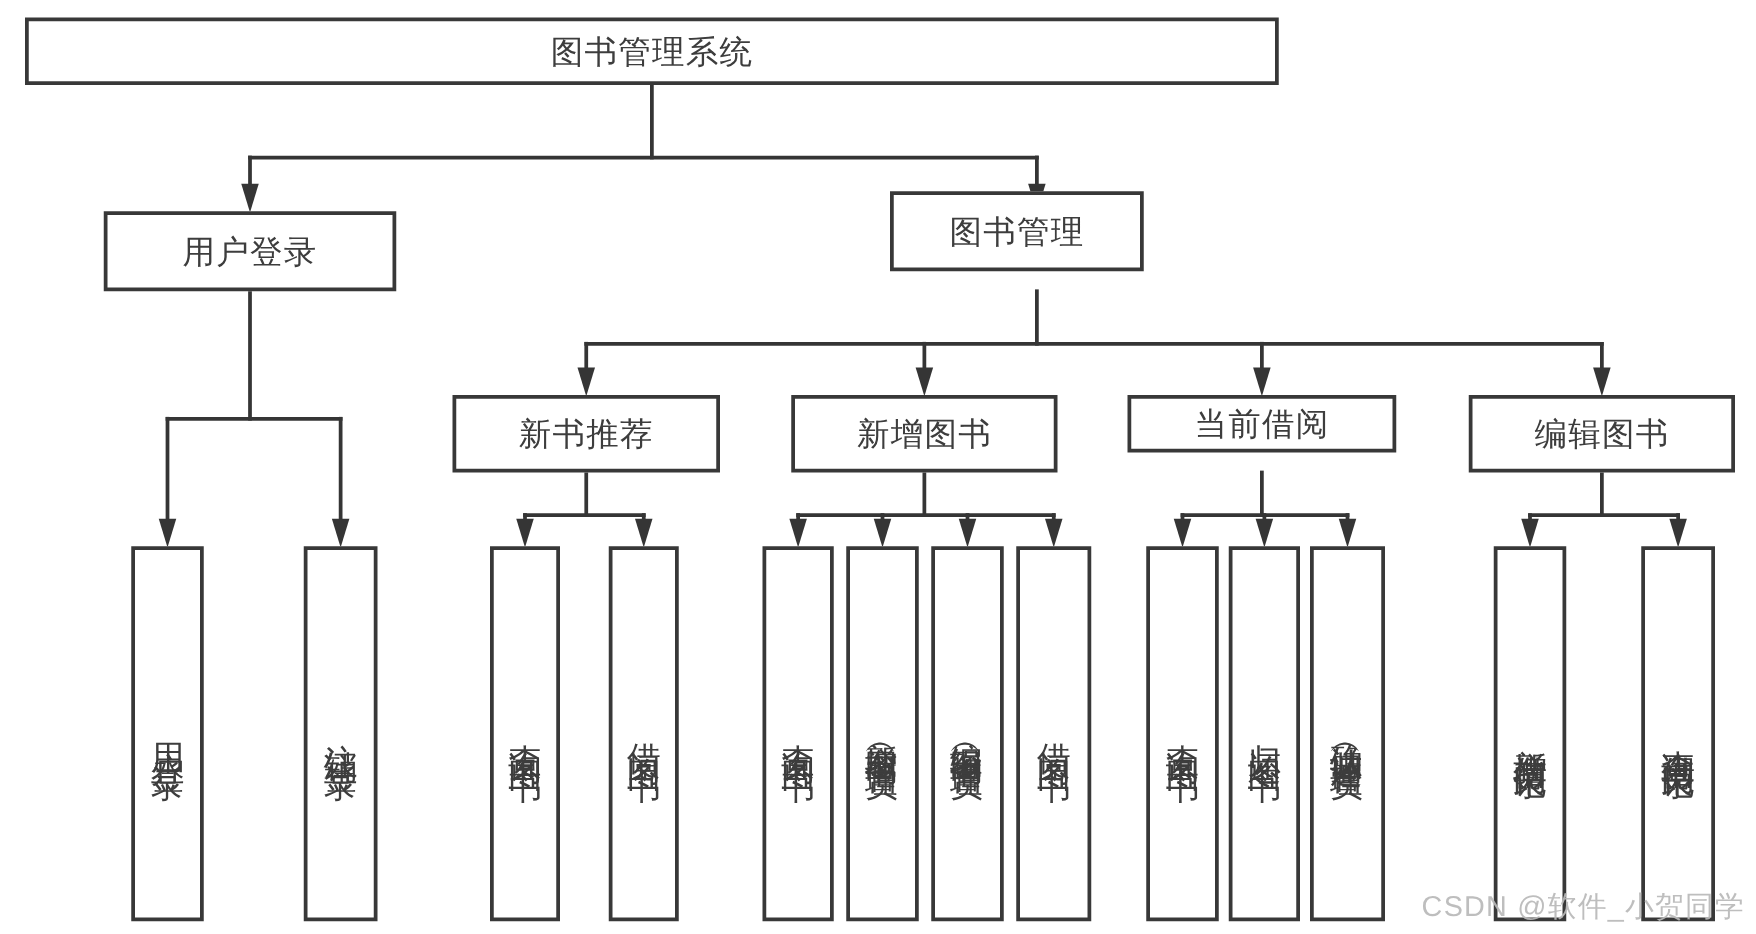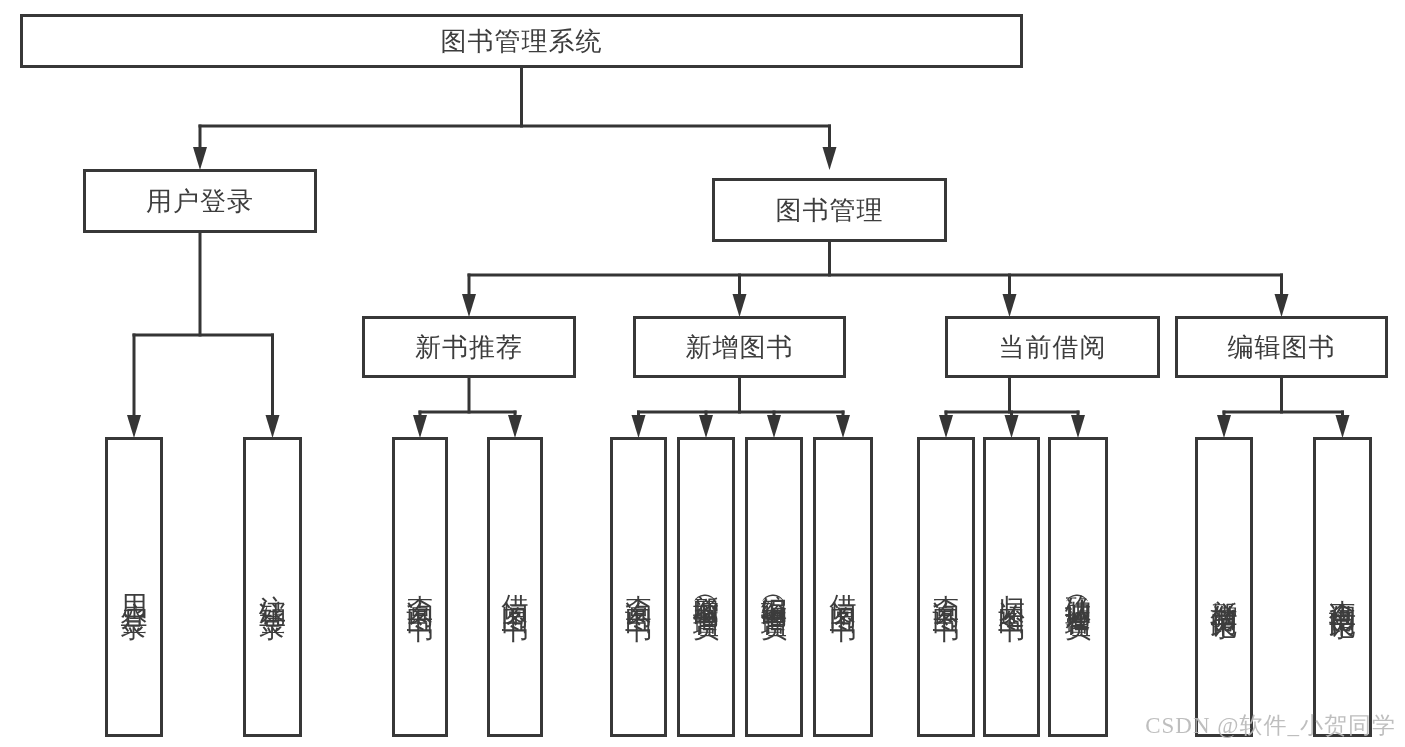--- a/index.html
+++ b/index.html
@@ -6,21 +6,21 @@
     margin: 0;
     padding: 0;
     background: #ffffff;
   }
   .canvas {
     position: relative;
     width: 1405px;
     height: 747px;
     background: var(--bg, #ffffff);
     overflow: hidden;
-    font-family: Liberation Serif, serif;
+    font-family: Liberation Sans, sans-serif;
   }
   #connectors {
     position: absolute;
     left: 0;
     top: 0;
     z-index: 1;
   }
   .node {
     position: absolute;
     box-sizing: border-box;
@@ -123,21 +123,21 @@
       </div>
       <div class="node horizontal" style="left: 83px; top: 169px; width: 234px; height: 64px;">
         <span class="label">用户登录</span>
       </div>
       <div class="node vertical sp-wide" style="left: 105px; top: 437px; width: 58px; height: 300px;">
         <span class="label">用户登录</span>
       </div>
       <div class="node vertical sp-wide" style="left: 243px; top: 437px; width: 59px; height: 300px;">
         <span class="label">注销登录</span>
       </div>
-      <div class="node horizontal" style="left: 712px; top: 178px; width: 235px; height: 64px;">
+      <div class="node horizontal" style="left: 712px; top: 153px; width: 203px; height: 64px;">
         <span class="label">图书管理</span>
       </div>
       <div class="node horizontal" style="left: 362px; top: 316px; width: 214px; height: 62px;">
         <span class="label">新书推荐</span>
       </div>
       <div class="node vertical sp-wide" style="left: 392px; top: 437px; width: 56px; height: 300px;">
         <span class="label">查询图书</span>
       </div>
       <div class="node vertical sp-wide" style="left: 487px; top: 437px; width: 56px; height: 300px;">
         <span class="label">借阅图书</span>
@@ -150,21 +150,21 @@
       </div>
       <div class="node vertical sp-tight" style="left: 677px; top: 437px; width: 58px; height: 300px;">
         <span class="label">新增图书（管理员）</span>
       </div>
       <div class="node vertical sp-tight" style="left: 745px; top: 437px; width: 58px; height: 300px;">
         <span class="label">编辑图书（管理员）</span>
       </div>
       <div class="node vertical sp-wide" style="left: 813px; top: 437px; width: 60px; height: 300px;">
         <span class="label">借阅图书</span>
       </div>
-      <div class="node horizontal" style="left: 902px; top: 316px; width: 215px; height: 62px; margin-left: 43px;">
+      <div class="node horizontal" style="left: 902px; top: 316px; width: 215px; height: 46px;">
         <span class="label">当前借阅</span>
       </div>
       <div class="node vertical sp-wide" style="left: 917px; top: 437px; width: 58px; height: 300px;">
         <span class="label">查询图书</span>
       </div>
       <div class="node vertical sp-wide" style="left: 983px; top: 437px; width: 57px; height: 300px;">
         <span class="label">归还图书</span>
       </div>
       <div class="node vertical sp-tight" style="left: 1048px; top: 437px; width: 60px; height: 300px;">
         <span class="label">确认归还（管理员）</span>

